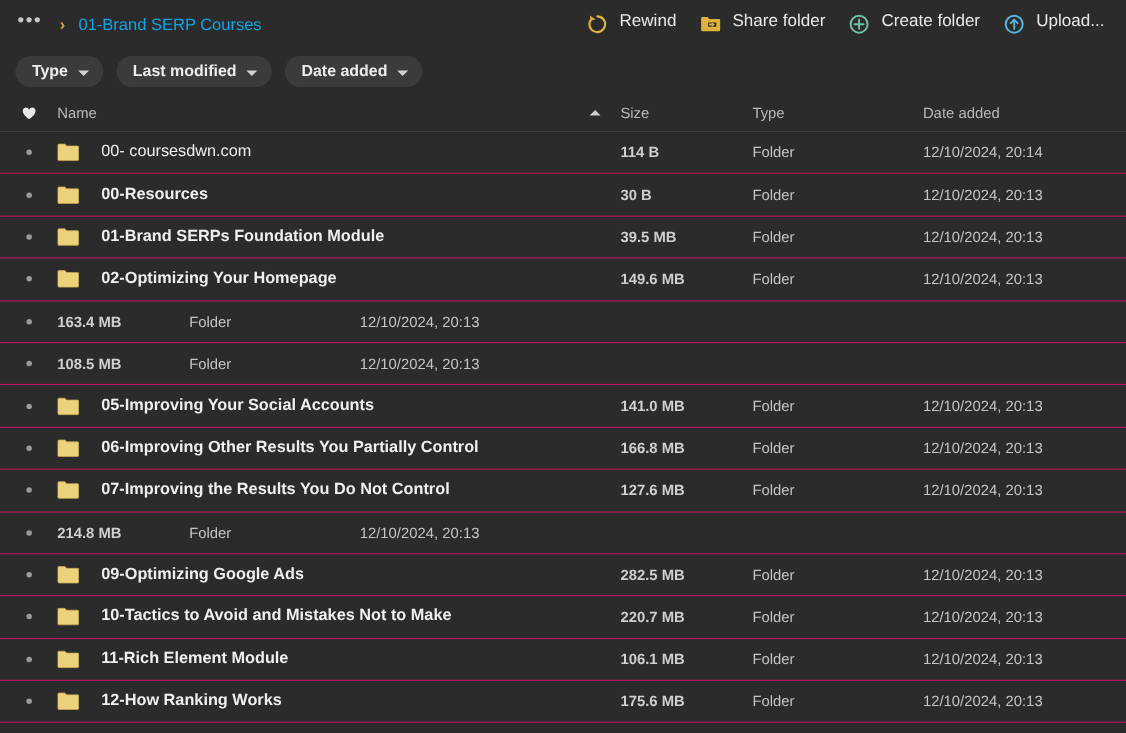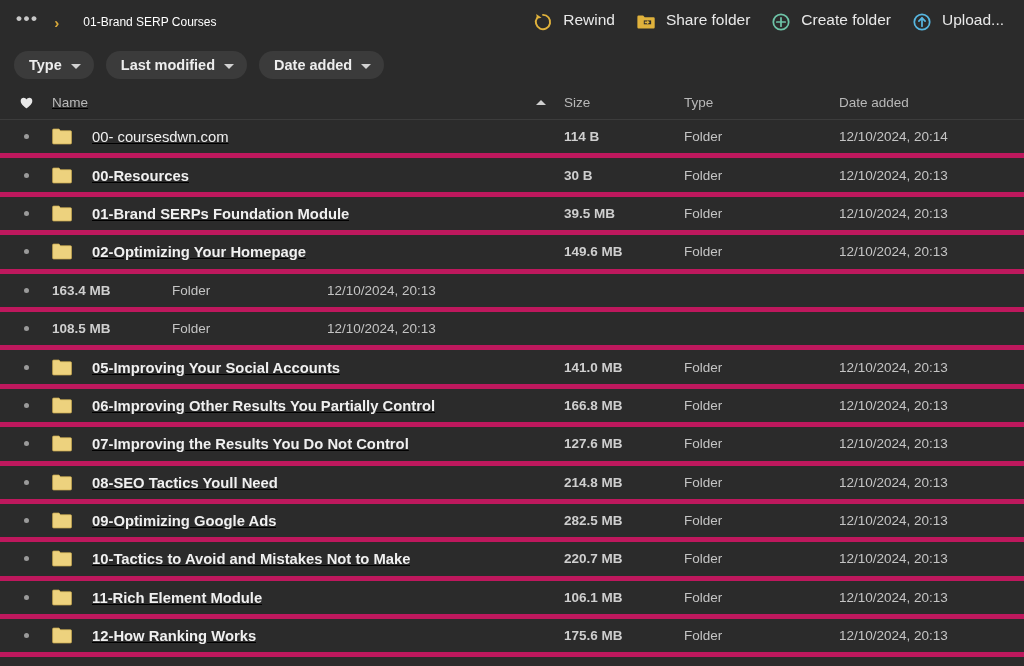--- a/index.html
+++ b/index.html
@@ -22,22 +22,22 @@
   .bc-overflow {
     color: #c8c8c8; font-size: 17px; font-weight: 700;
     letter-spacing: 1.5px; padding: 0 6px 6px 2px; line-height: 10px;
     cursor: pointer;
   }
   .bc-chevron {
     color: #d9a93a; font-size: 15px; font-weight: 700;
     padding: 0 12px 0 10px; line-height: 1;
   }
   .bc-current {
-    color: #ffffff; font-size: 12px; font-weight: 400;
-    white-space: nowrap; cursor: pointer; margin-left: 12px;
+    color: #0ea5e9; font-size: 15px; font-weight: 400;
+    white-space: nowrap; cursor: pointer;
   }
 
   .toolbar {
     display: flex; align-items: center;
     margin-left: auto; gap: 0;
   }
   .tb-btn {
     display: flex; gap: 9px;
     padding: 5px 10px; border-radius: 5px; cursor: pointer;
     white-space: nowrap;
@@ -60,21 +60,21 @@
     width: 0; height: 0;
     border-left: 5px solid transparent;
     border-right: 5px solid transparent;
     border-top: 5px solid #d2d2d2;
     margin-top: 2px;
   }
 
   
   .table { padding: 0; }
   .col-fav  { width: 52px; flex: 0 0 52px; display: flex; justify-content: center; }
-  .col-name { flex: 1 1 auto; display: flex; align-items: flex-end; min-width: 0; text-decoration: underline; }
+  .col-name { flex: 1 1 auto; display: flex; align-items: flex-start; min-width: 0; }
   .col-size { width: 120px; flex: 0 0 120px; }
   .col-type { width: 155px; flex: 0 0 155px; }
   .col-date { width: 171px; flex: 0 0 171px; }
 
   .thead {
     display: flex; align-items: center;
     height: 34px; padding: 0 14px 0 0;
     border-bottom: 1px solid #3c3c3c;
   }
   .th {
@@ -86,21 +86,21 @@
     width: 0; height: 0;
     border-left: 5px solid transparent;
     border-right: 5px solid transparent;
     border-bottom: 5px solid #cfcfcf;
   }
   .heart-icon { width: 13px; height: 12px; display: block; }
 
   .row {
     display: flex; align-items: center;
     height: 38.4px; padding: 0 14px 0 0;
-    border-bottom: 5px solid #be185d;
+    border-bottom: 1px solid #be185d;
     cursor: pointer;
   }
   .dot {
     width: 5px; height: 5px; border-radius: 50%;
     background: #9a9a9a; display: block;
   }
   .folder-icon { width: 20px; height: 17px; display: block; flex: 0 0 auto; margin-right: 20px; }
   .name-text {
     color: #f0f0f0; font-size: 14.8px; font-weight: 600;
     white-space: nowrap; overflow: hidden; text-overflow: ellipsis;
@@ -305,26 +305,20 @@
           <span class="name-text ">07-Improving the Results You Do Not Control</span>
         </div>
         <div class="col-size cell size">127.6 MB</div>
         <div class="col-type cell">Folder</div>
         <div class="col-date cell">12/10/2024, 20:13</div>
       </div>
       <div class="row">
         <div class="col-fav">
           <span class="dot"></span>
         </div>
-        <div class="col-name">
-          <svg class="folder-icon" viewBox="0 0 20 17">
-            <path d="M0.6 2.0a1.0 1.0 0 0 1 1.0-1.0h5.4l1.5 1.7h10.0a1.0 1.0 0 0 1 1.0 1.0v11.3a1.0 1.0 0 0 1-1.0 1.0H1.6a1.0 1.0 0 0 1-1.0-1.0z" fill="#edd27e" stroke="#c9a94f" stroke-width="0.7"></path>
-          </svg>
-          <span class="name-text ">08-SEO Tactics Youll Need</span>
-        </div>
         <div class="col-size cell size">214.8 MB</div>
         <div class="col-type cell">Folder</div>
         <div class="col-date cell">12/10/2024, 20:13</div>
       </div>
       <div class="row">
         <div class="col-fav">
           <span class="dot"></span>
         </div>
         <div class="col-name">
           <svg class="folder-icon" viewBox="0 0 20 17">

